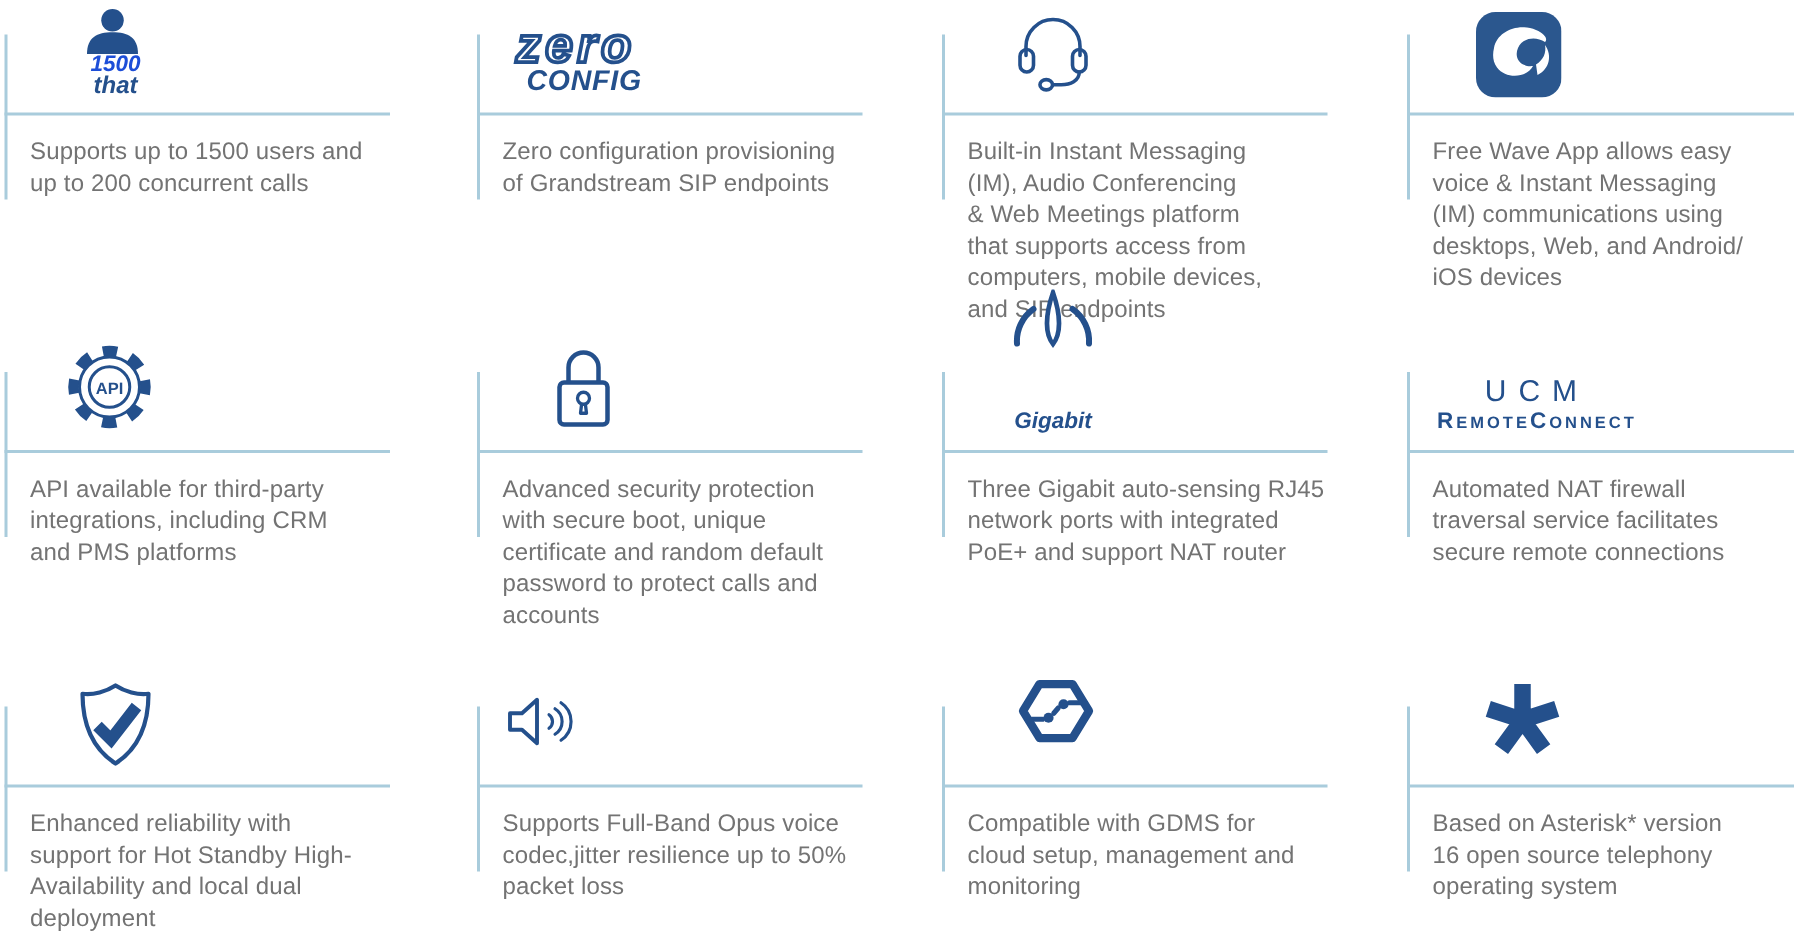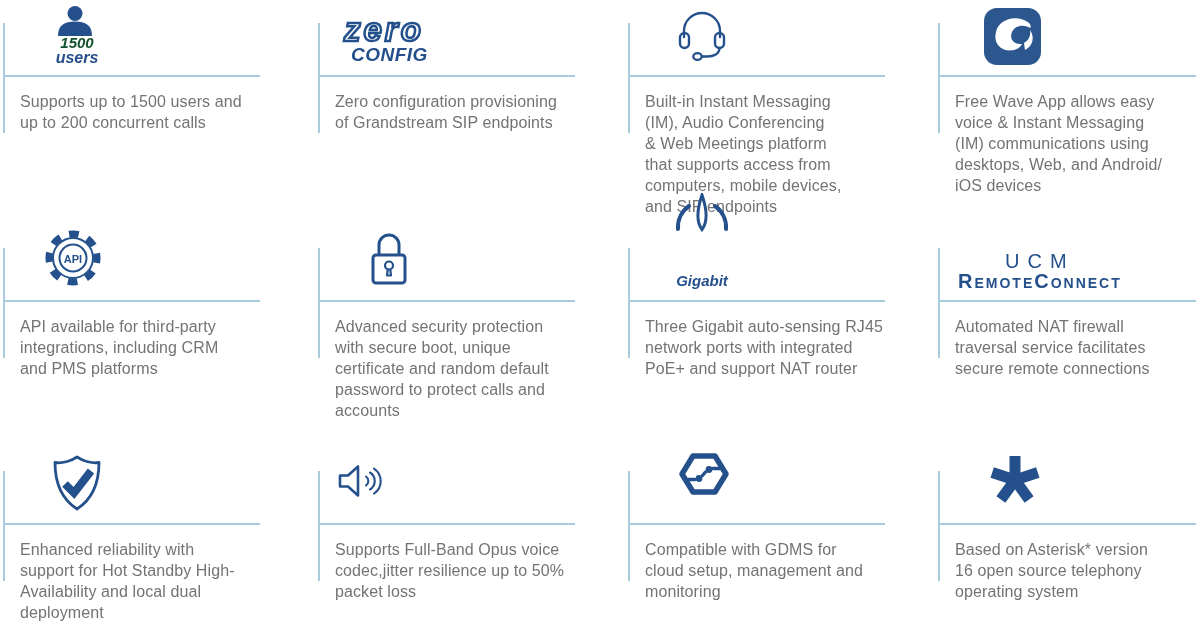--- a/index.html
+++ b/index.html
@@ -15,51 +15,51 @@
   .sep{border-top:2px solid #a9ccdc;width:257px;}
   .c4 .sep{width:258px;}
   .desc{padding:14px 28px 0 17px;color:#737373;font-size:16px;line-height:21px;
         white-space:pre-line;letter-spacing:0.1px;}
   
   .pl18{padding-left:18px}.pl20{padding-left:20px}.pl26{padding-left:26px}
   .pl38{padding-left:38px}.pl42{padding-left:42px}.pl45{padding-left:45px}
   .pl46{padding-left:46px}.pl48{padding-left:48px}.pl50{padding-left:50px}.pl52{padding-left:52px}
   
   .users-block{text-align:center;width:44px;}
-  .users-num{font-style:italic;font-weight:800;font-size:15px;line-height:14px;color:#14532d;}
+  .users-num{font-style:italic;font-weight:800;font-size:15px;line-height:14px;color:#1d4ed8;}
   .users-word{font-style:italic;font-weight:800;font-size:16px;line-height:15px;color:#24508c;}
   .zero-word{font-style:italic;font-weight:900;font-size:33px;line-height:30px;
              letter-spacing:3px;color:#fff;-webkit-text-stroke:2.5px #24508c;}
   .config-word{font-style:italic;font-weight:800;font-size:19px;line-height:20px;
                letter-spacing:0.5px;color:#24508c;margin-left:7px;}
   .gigabit-word{font-style:italic;font-weight:800;font-size:15px;line-height:18px;
                 color:#24508c;text-align:center;width:64px;margin-top:39px;}
   .ucm-logo{text-align:center;}
   .ucm-top{font-size:20px;font-weight:500;letter-spacing:8px;color:#24508c;line-height:22px;}
-  .ucm-bottom{font-size:20px;font-weight:600;letter-spacing:2px;color:#24508c;
+  .ucm-bottom{font-size:15px;font-weight:600;letter-spacing:2px;color:#24508c;
               font-variant:small-caps;line-height:18px;}
   .mb12{margin-bottom:12px}.mb16{margin-bottom:16px}.mb8{margin-bottom:8px}
   svg{display:block;}
 </style>
 </head>
 <body>
 
 <div class="page">
   <div class="grid">
 
     <div class="cell r1 c1">
       <div class="vline"></div>
       <div class="icon-area pl52">
         <div class="users-block">
           <svg width="40" height="30" viewBox="0 0 40 30">
             <circle cx="20" cy="7.5" r="7.5" fill="#24508c"></circle>
             <path d="M3,30 C3,19 9.5,15.5 20,15.5 C30.5,15.5 37,19 37,30 Z" fill="#24508c"></path>
           </svg>
           <div class="users-num">1500</div>
-          <div class="users-word">users</div>
+          <div class="users-word">that</div>
         </div>
       </div>
       <div class="sep"></div>
       <div class="desc">Supports up to 1500 users and
 up to 200 concurrent calls</div>
     </div>
 
     <div class="cell r1 c2">
       <div class="vline"></div>
       <div class="icon-area pl26">

